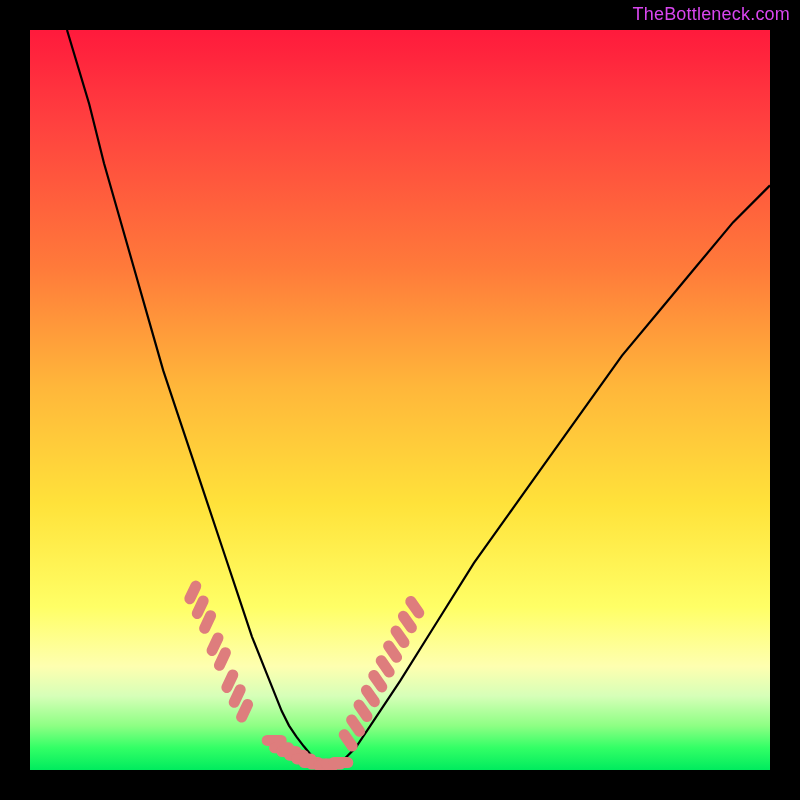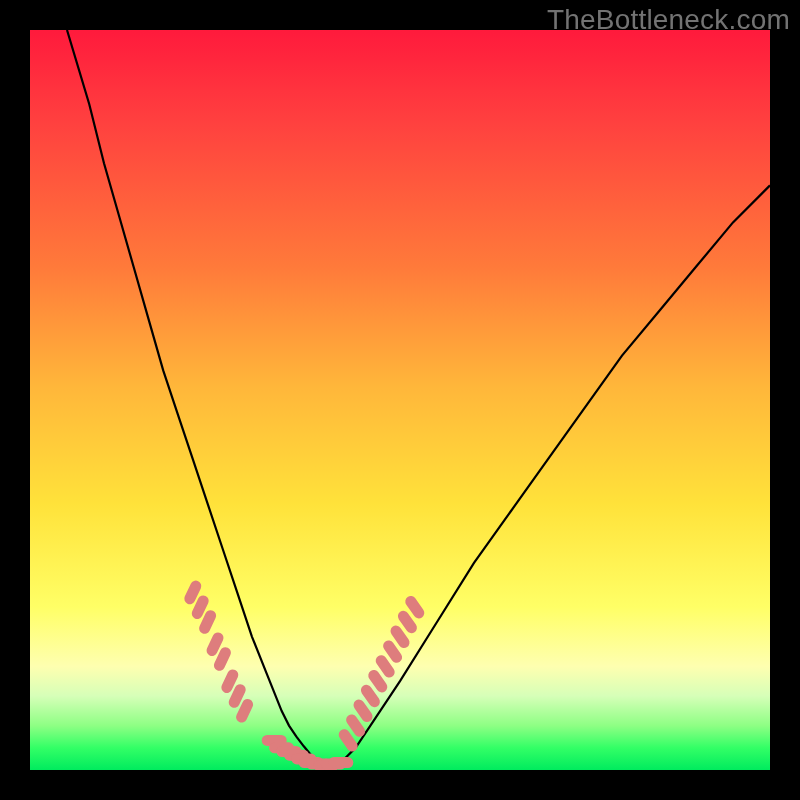--- a/index.html
+++ b/index.html
@@ -37,22 +37,22 @@
       #d6ffb8 90%,
       #8eff84 94%,
       #33ff66 97%,
       #00eb5e 100%
     );
   }
   .watermark {
     position: absolute;
     top: 4px;
     right: 10px;
-    color: #737373;
-    font-size: 28px;
+    color: #d946ef;
+    font-size: 18px;
     letter-spacing: 0.2px;
     user-select: none;
   }
   svg {
     position: absolute;
     left: 0;
     top: 0;
   }
 </style>
 </head>

